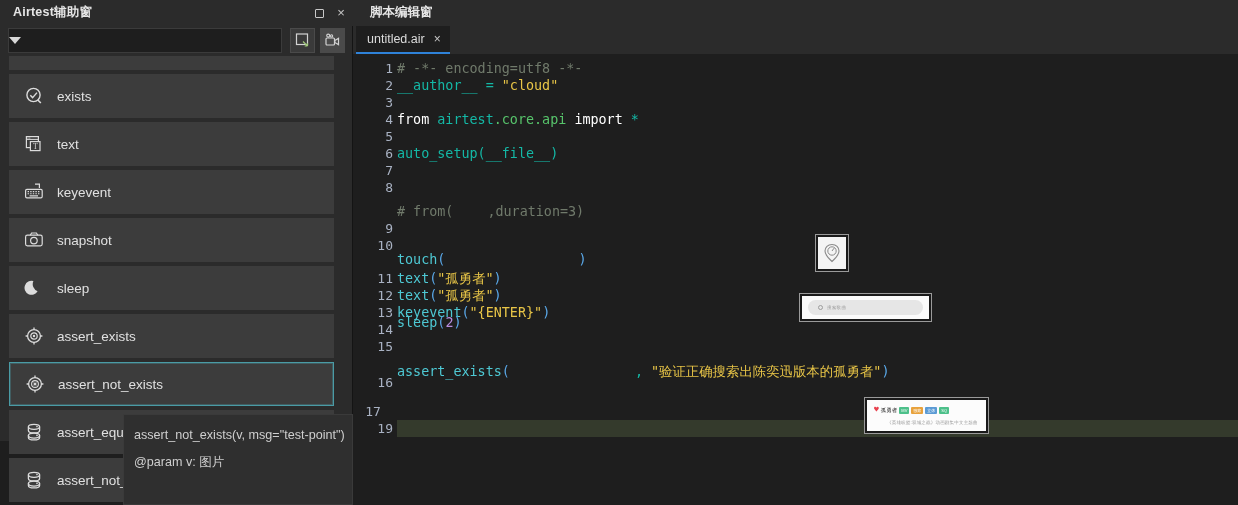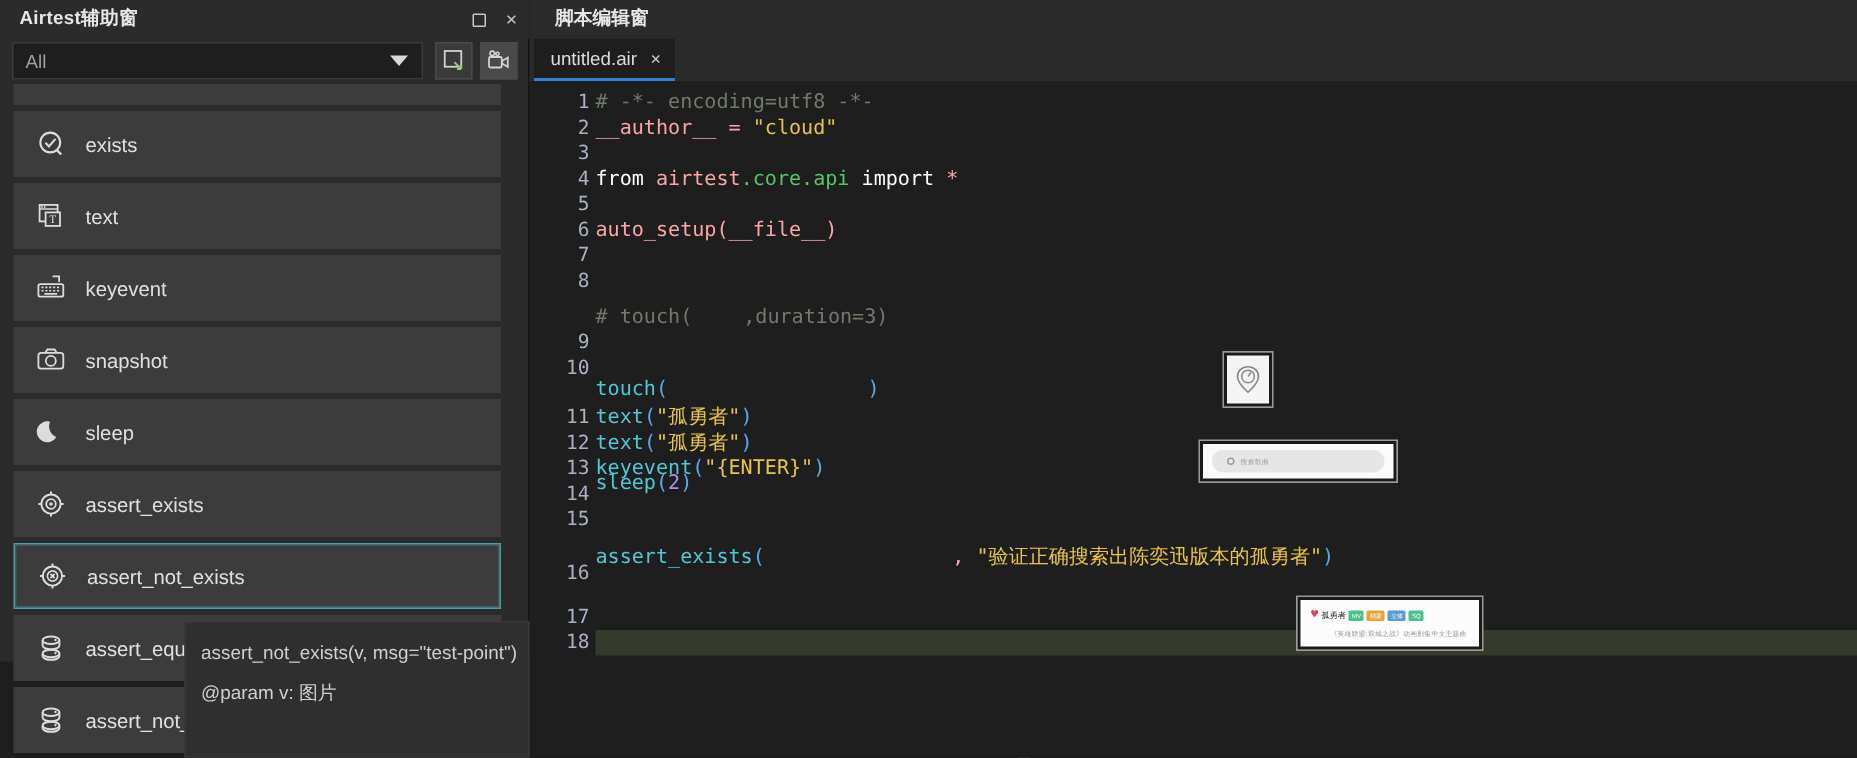--- a/index.html
+++ b/index.html
@@ -152,21 +152,21 @@
     background: #343a2c;
   }
 
   
   .t-com  { color: #707a6b; }
   .t-kw   { color: #ffffff; }
   .t-str  { color: #e8c547; }
   .t-fn   { color: #4ec9d4; }
   .t-mod  { color: #57c46b; }
   .t-num  { color: #b78ce0; }
-  .t-plain{ color: #fca5a5; }
+  .t-plain{ color: #14b8a6; }
   .t-op   { color: #5aa8e8; }
   #thumb-touch-cmt {
     position: absolute; left: 463px; top: 181px;
     width: 32px; height: 36px;
     background: #f4f4f4; border: 2px solid #1a1a1a;
     box-shadow: 0 0 0 1px #9a9a9a;
     display: flex; align-items: center; justify-content: center;
   }
   #thumb-search {
     position: absolute; left: 447px; top: 240px;
@@ -227,21 +227,20 @@
       <div class="win-btn" id="win-restore">
         <span class="sq-glyph"></span>
       </div>
       <div class="win-btn" id="win-close">
         <span>×</span>
       </div>
     </div>
 
     <div id="filter-row">
       <div id="filter-combo">
-        <span id="filter-value">All</span>
         <span id="filter-caret"></span>
       </div>
       <div class="tool-btn" id="btn-capture">
         <svg width="17" height="17" viewBox="0 0 17 17">
           <rect x="2.5" y="2" width="11" height="10.5" fill="none" stroke="#d2d2d2" stroke-width="1.2"></rect>
           <path d="M9 9.5 L13.5 14 M13.5 14 L13.5 11.2 M13.5 14 L10.7 14" stroke="#9fc77a" stroke-width="1.2" fill="none"></path>
         </svg>
       </div>
       <div class="tool-btn" id="btn-record">
         <svg width="17" height="17" viewBox="0 0 17 17">
@@ -419,32 +418,32 @@
         <div class="ln" style="top: 23px;">2</div>
         <div class="code" style="top: 23px;"><span class="t-plain">__author__ </span><span class="t-plain">= </span><span class="t-str">"cloud"</span></div>
         <div class="ln" style="top: 40px;">3</div>
         <div class="ln" style="top: 57px;">4</div>
         <div class="code" style="top: 57px;"><span class="t-kw">from </span><span class="t-plain">airtest</span><span class="t-mod">.core.api </span><span class="t-kw">import </span><span class="t-plain">*</span></div>
         <div class="ln" style="top: 74px;">5</div>
         <div class="ln" style="top: 91px;">6</div>
         <div class="code" style="top: 91px;"><span class="t-plain">auto_setup(__file__)</span></div>
         <div class="ln" style="top: 108px;">7</div>
         <div class="ln" style="top: 125px;">8</div>
-        <div class="code" style="top: 149px;"><span class="t-com"># touch(</span><span style="display: inline-block; vertical-align: middle; width: 34px;"></span><span class="t-com">,duration=3)</span></div>
+        <div class="code" style="top: 149px;"><span class="t-com"># from(</span><span style="display: inline-block; vertical-align: middle; width: 34px;"></span><span class="t-com">,duration=3)</span></div>
         <div class="ln" style="top: 166px;">9</div>
         <div class="ln" style="top: 183px;">10</div>
         <div class="code" style="top: 197px;"><span class="t-fn">touch</span><span class="t-op">(</span><span style="display: inline-block; vertical-align: middle; width: 133px;"></span><span class="t-op">)</span></div>
         <div class="ln" style="top: 216px;">11</div>
         <div class="code" style="top: 216px;"><span class="t-fn">text</span><span class="t-op">(</span><span class="t-str">"孤勇者"</span><span class="t-op">)</span></div>
         <div class="ln" style="top: 233px;">12</div>
         <div class="code" style="top: 233px;"><span class="t-fn">text</span><span class="t-op">(</span><span class="t-str">"孤勇者"</span><span class="t-op">)</span></div>
         <div class="ln" style="top: 250px;">13</div>
         <div class="code" style="top: 250px;"><span class="t-fn">keyevent</span><span class="t-op">(</span><span class="t-str">"{ENTER}"</span><span class="t-op">)</span></div>
         <div class="ln" style="top: 267px;">14</div>
         <div class="code" style="top: 260px;"><span class="t-fn">sleep</span><span class="t-op">(</span><span class="t-num">2</span><span class="t-op">)</span></div>
         <div class="ln" style="top: 284px;">15</div>
         <div class="code" style="top: 309px;"><span class="t-fn">assert_exists</span><span class="t-op">(</span><span style="display: inline-block; vertical-align: middle; width: 125px;"></span><span class="t-plain">, </span><span class="t-str">"验证正确搜索出陈奕迅版本的孤勇者"</span><span class="t-op">)</span></div>
         <div class="ln" style="top: 320px;">16</div>
-        <div class="ln" style="top: 349px;">17</div>
-        <div class="ln" style="top: 366px;">18</div>
+        <div class="ln" style="top: 349px; text-align: center;">17</div>
+        <div class="ln" style="top: 366px;">19</div>
       </div>
   </div>
 </div>
 
 </body></html>

